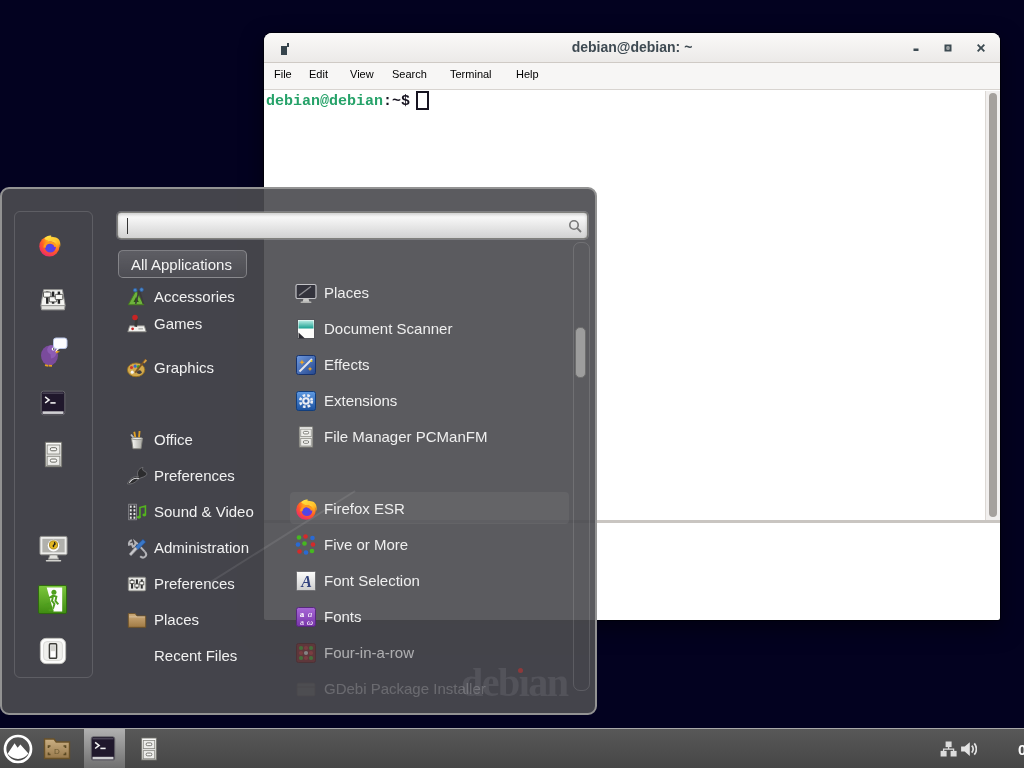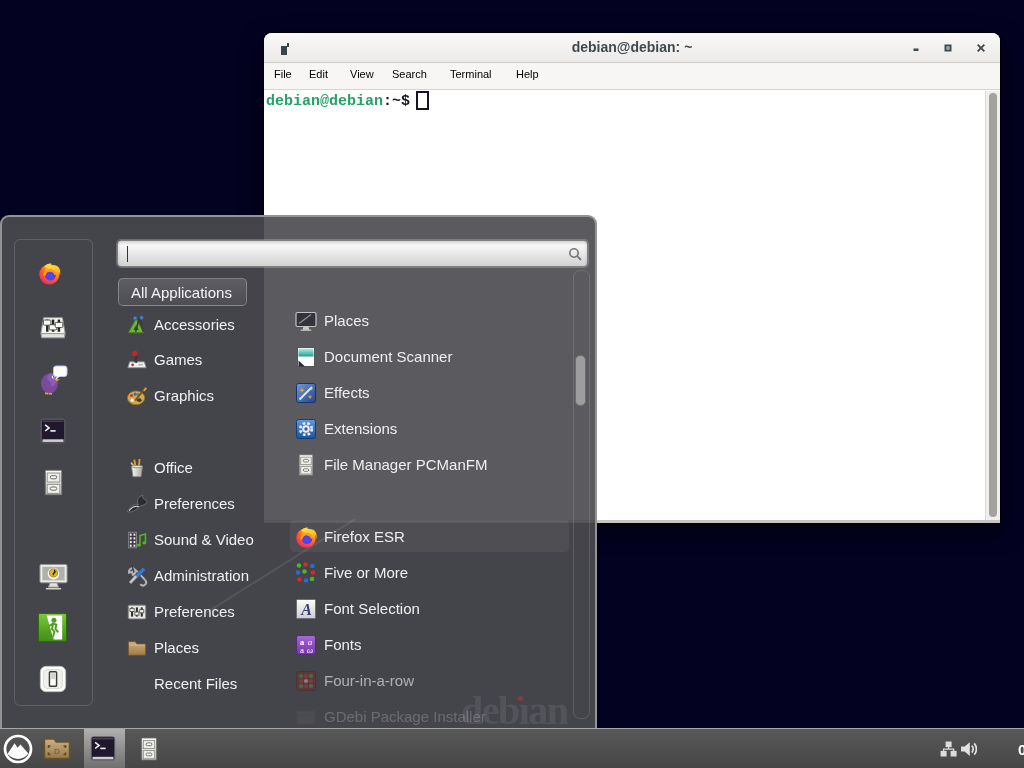--- a/index.html
+++ b/index.html
@@ -1,33 +1,33 @@
 <!DOCTYPE html>
 <html><head><meta charset="utf-8">
 <style>
   html,body{margin:0;padding:0;}
   body{width:1024px;height:768px;overflow:hidden;position:relative;
        background:#030220;font-family:"Liberation Sans",sans-serif;}
   .abs{position:absolute;}
   
-  #term{left:264px;top:33px;width:736px;height:490px;border-radius:8px 8px 2px 2px;
+  #term{left:264px;top:33px;width:736px;height:587px;border-radius:8px 8px 2px 2px;
         background:#ffffff;box-shadow:0 0 0 1px rgba(0,0,0,.55),0 8px 22px rgba(0,0,0,.5);}
   #titlebar{left:0;top:0;width:736px;height:29px;border-radius:8px 8px 0 0;
         background:linear-gradient(#faf9f8,#eceae8);border-bottom:1px solid #cfcac5;}
   #title{width:100%;text-align:center;top:6px;font-size:14px;font-weight:bold;color:#3e4a52;}
   #menubar{left:0;top:30px;width:736px;height:26px;background:#f7f6f5;border-bottom:1px solid #d8d4d0;}
   .mi{position:absolute;top:35px;font-size:11px;color:#000000;}
   #tcontent{left:0;top:57px;width:736px;height:433px;background:#fff;}
   #prompt{left:2px;top:3px;font-family:Liberation Mono, monospace;font-size:15px;font-weight:bold;color:#171421;white-space:pre;}
   #cursor{left:152px;top:1px;width:9px;height:15px;border:2px solid #171421;}
   #tscroll{left:721px;top:58px;width:14px;height:431px;background:#f1efee;border-left:1px solid #dcd8d4;}
   #tthumb{left:3px;top:2px;width:8px;height:424px;border-radius:4px;background:#a5a19d;}
   
   #menu{left:0px;top:187px;width:597px;height:528px;background:rgba(75,75,79,0.91);
-        border:2px solid #939393;border-radius:9px;box-sizing:border-box;margin-top:28px;}
+        border:2px solid #939393;border-radius:9px;box-sizing:border-box;}
   #sidebox{left:12px;top:22px;width:77px;height:465px;border:1px solid rgba(255,255,255,.14);border-radius:6px;}
   #searchbox{left:115px;top:23px;width:471px;height:27px;border-radius:4px;box-sizing:border-box;
         background:linear-gradient(#ffffff,#d2d2d2);border:1px solid #80807c;box-shadow:inset 0 2px 3px rgba(0,0,0,.18),0 0 0 1px rgba(255,255,255,.22);}
   #scur{left:9px;top:5px;width:1px;height:16px;background:#333;}
   #allapps{left:116px;top:61px;width:129px;height:28px;border-radius:5px;box-sizing:border-box;
         background:linear-gradient(rgba(255,255,255,.14),rgba(255,255,255,.05));border:1px solid rgba(255,255,255,.28);}
   #allapps span{position:absolute;left:12px;top:5px;font-size:15px;color:#f4f4f4;}
   .cat{position:absolute;left:124px;width:160px;height:24px;}
   .cat span{position:absolute;left:28px;top:2px;font-size:15px;color:#f1f1f1;white-space:nowrap;}
   .app{position:absolute;left:292px;width:280px;height:24px;}
@@ -193,21 +193,21 @@
   <div class="cat" style="top:97px">
       <svg class="abs" style="left:0;top:0" width="22" height="22" viewBox="0 0 24 24">
         <path d="M2.5 20.5 L11 5 L19.5 20.5 Z" fill="#6db33c" stroke="#447a1a" stroke-width="1"></path>
 <path d="M8.2 17.5 L11 12 L14 17.5 Z" fill="#2d5510"></path>
 <path d="M14.5 4.5 L10.5 19.5 M14.5 4.5 L19 19.5" stroke="#3c3c3c" stroke-width="1.8" fill="none"></path>
 <circle cx="10" cy="4.5" r="2" fill="#4a86c8" stroke="#2a5a9e" stroke-width=".8"></circle>
 <circle cx="17" cy="4" r="2" fill="#4a86c8" stroke="#2a5a9e" stroke-width=".8"></circle>
       </svg>
       <span>Accessories</span>
     </div>
-<div class="cat" style="top:132px">
+<div class="cat" style="top:124px">
       <svg class="abs" style="left:0;top:0" width="22" height="22" viewBox="0 0 24 24">
         <path d="M4 14 h16 l2 6.5 h-20 Z" fill="#f1f1ee" stroke="#8a8a86" stroke-width="1"></path>
 <rect x="9.6" y="5.5" width="3" height="9.5" fill="#383838" transform="rotate(6 11 10)"></rect>
 <circle cx="9.8" cy="5" r="3" fill="#c82424"></circle>
 <circle cx="7.2" cy="17.2" r="1.5" fill="#c82424"></circle>
 <rect x="13.5" y="16.3" width="5" height="1.8" fill="#b8b8b4"></rect>
       </svg>
       <span>Games</span>
     </div>
 <div class="cat" style="top:168px">

